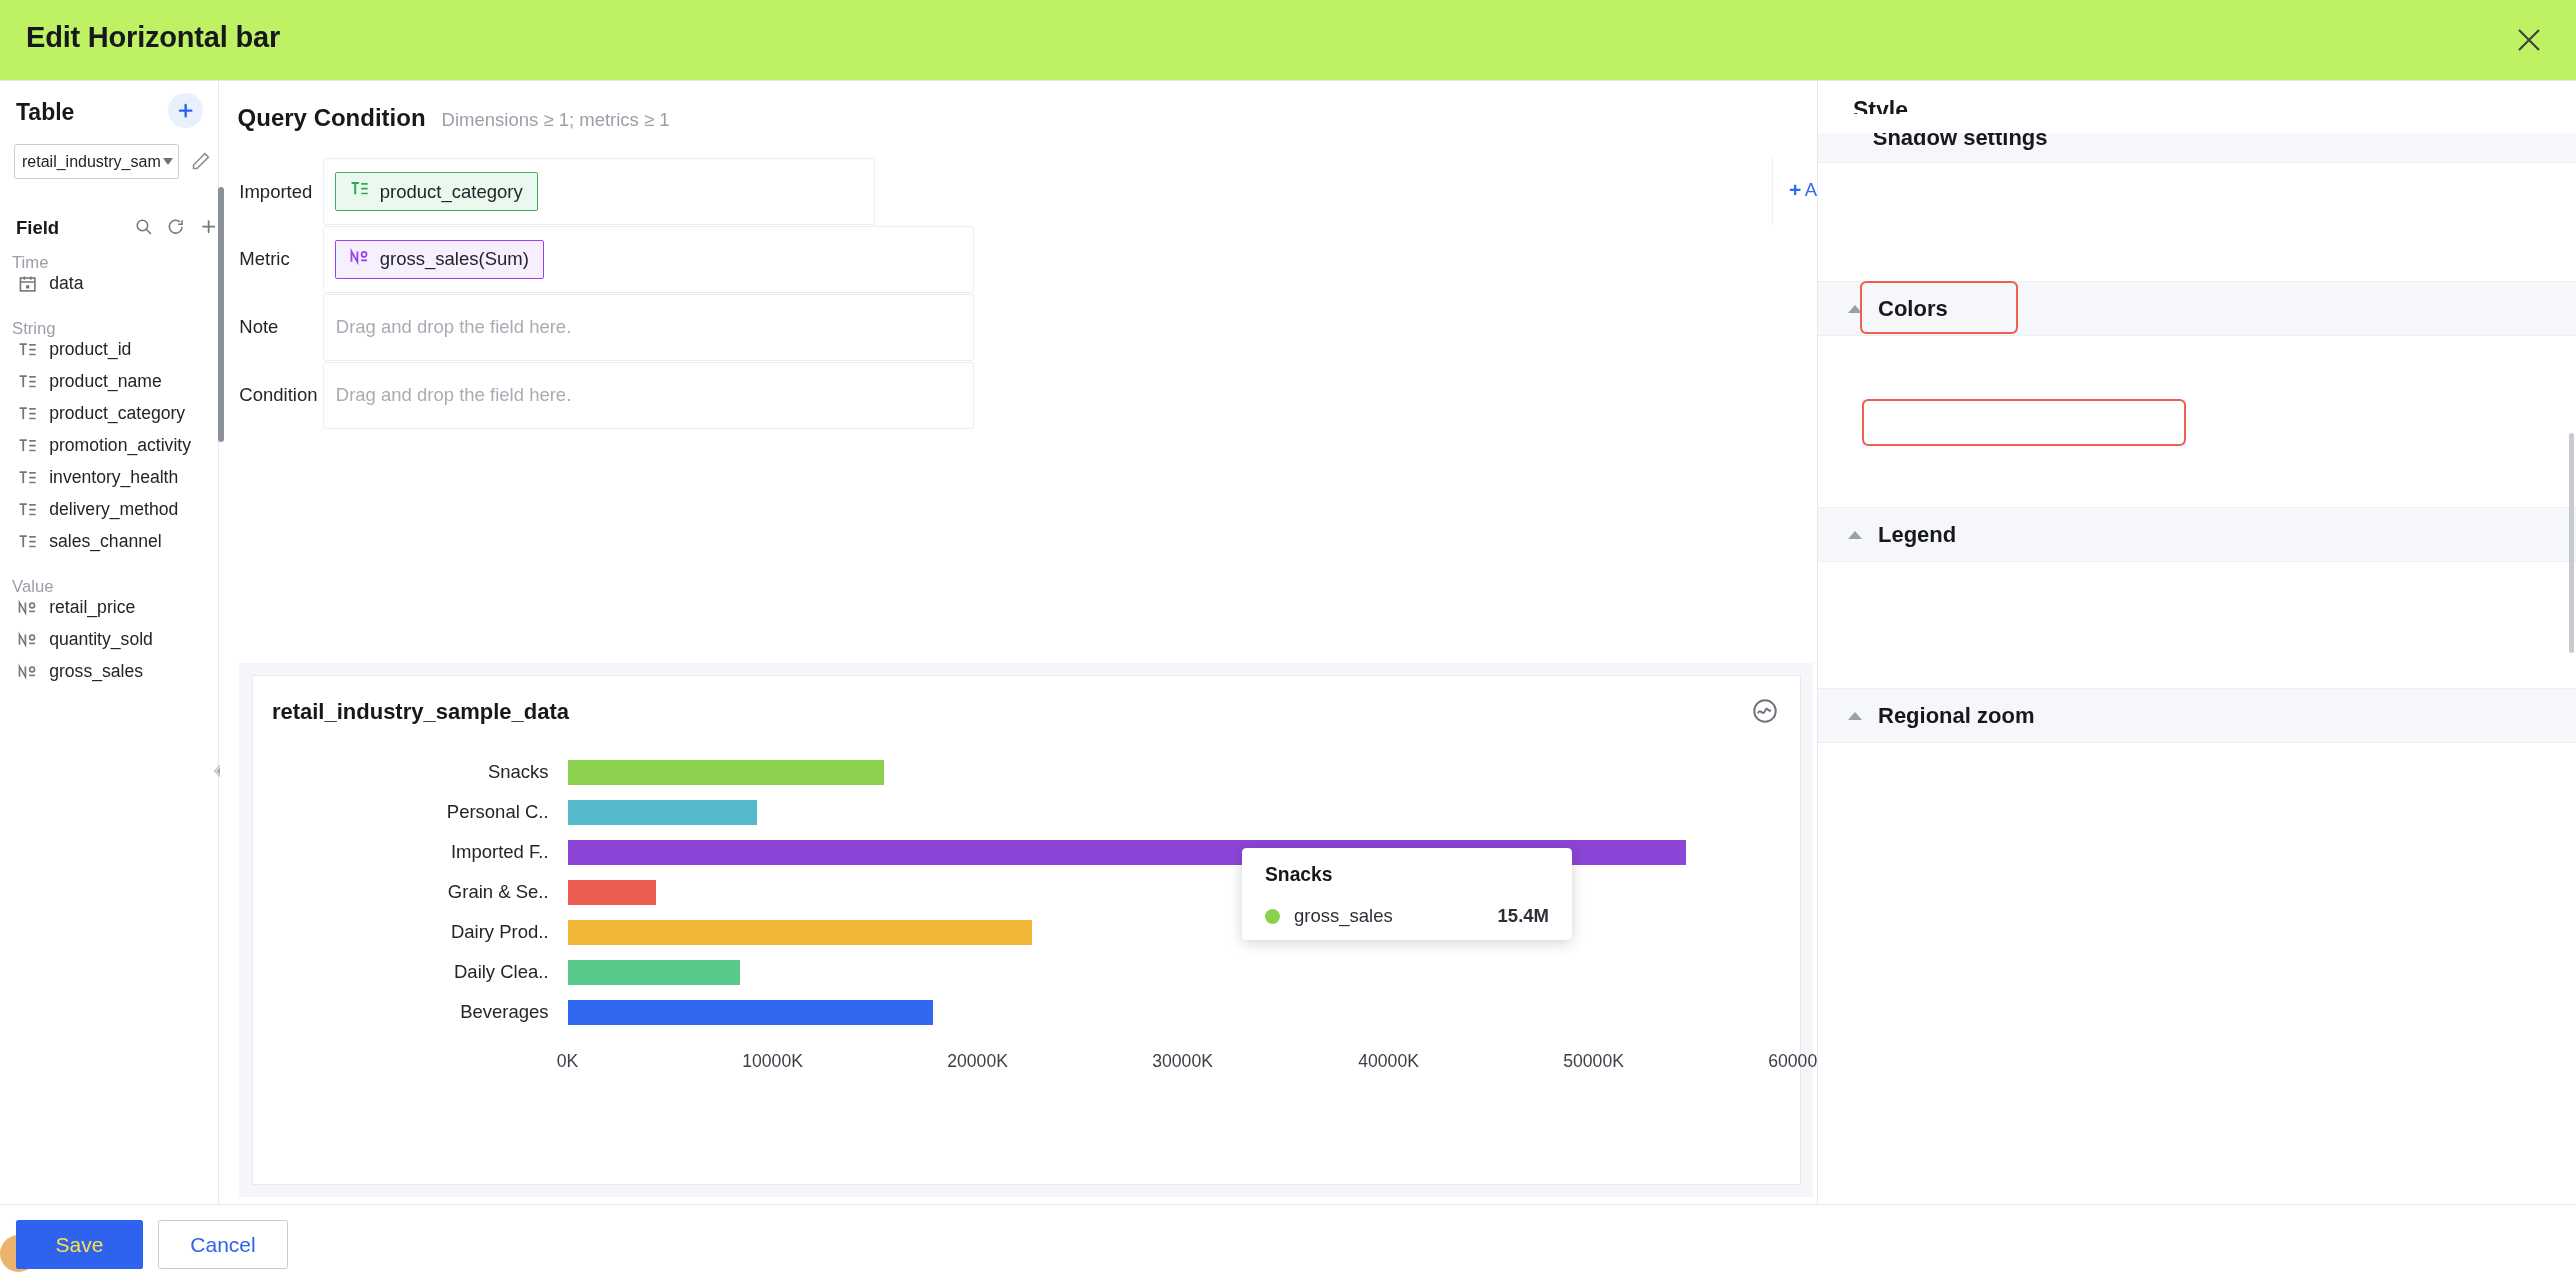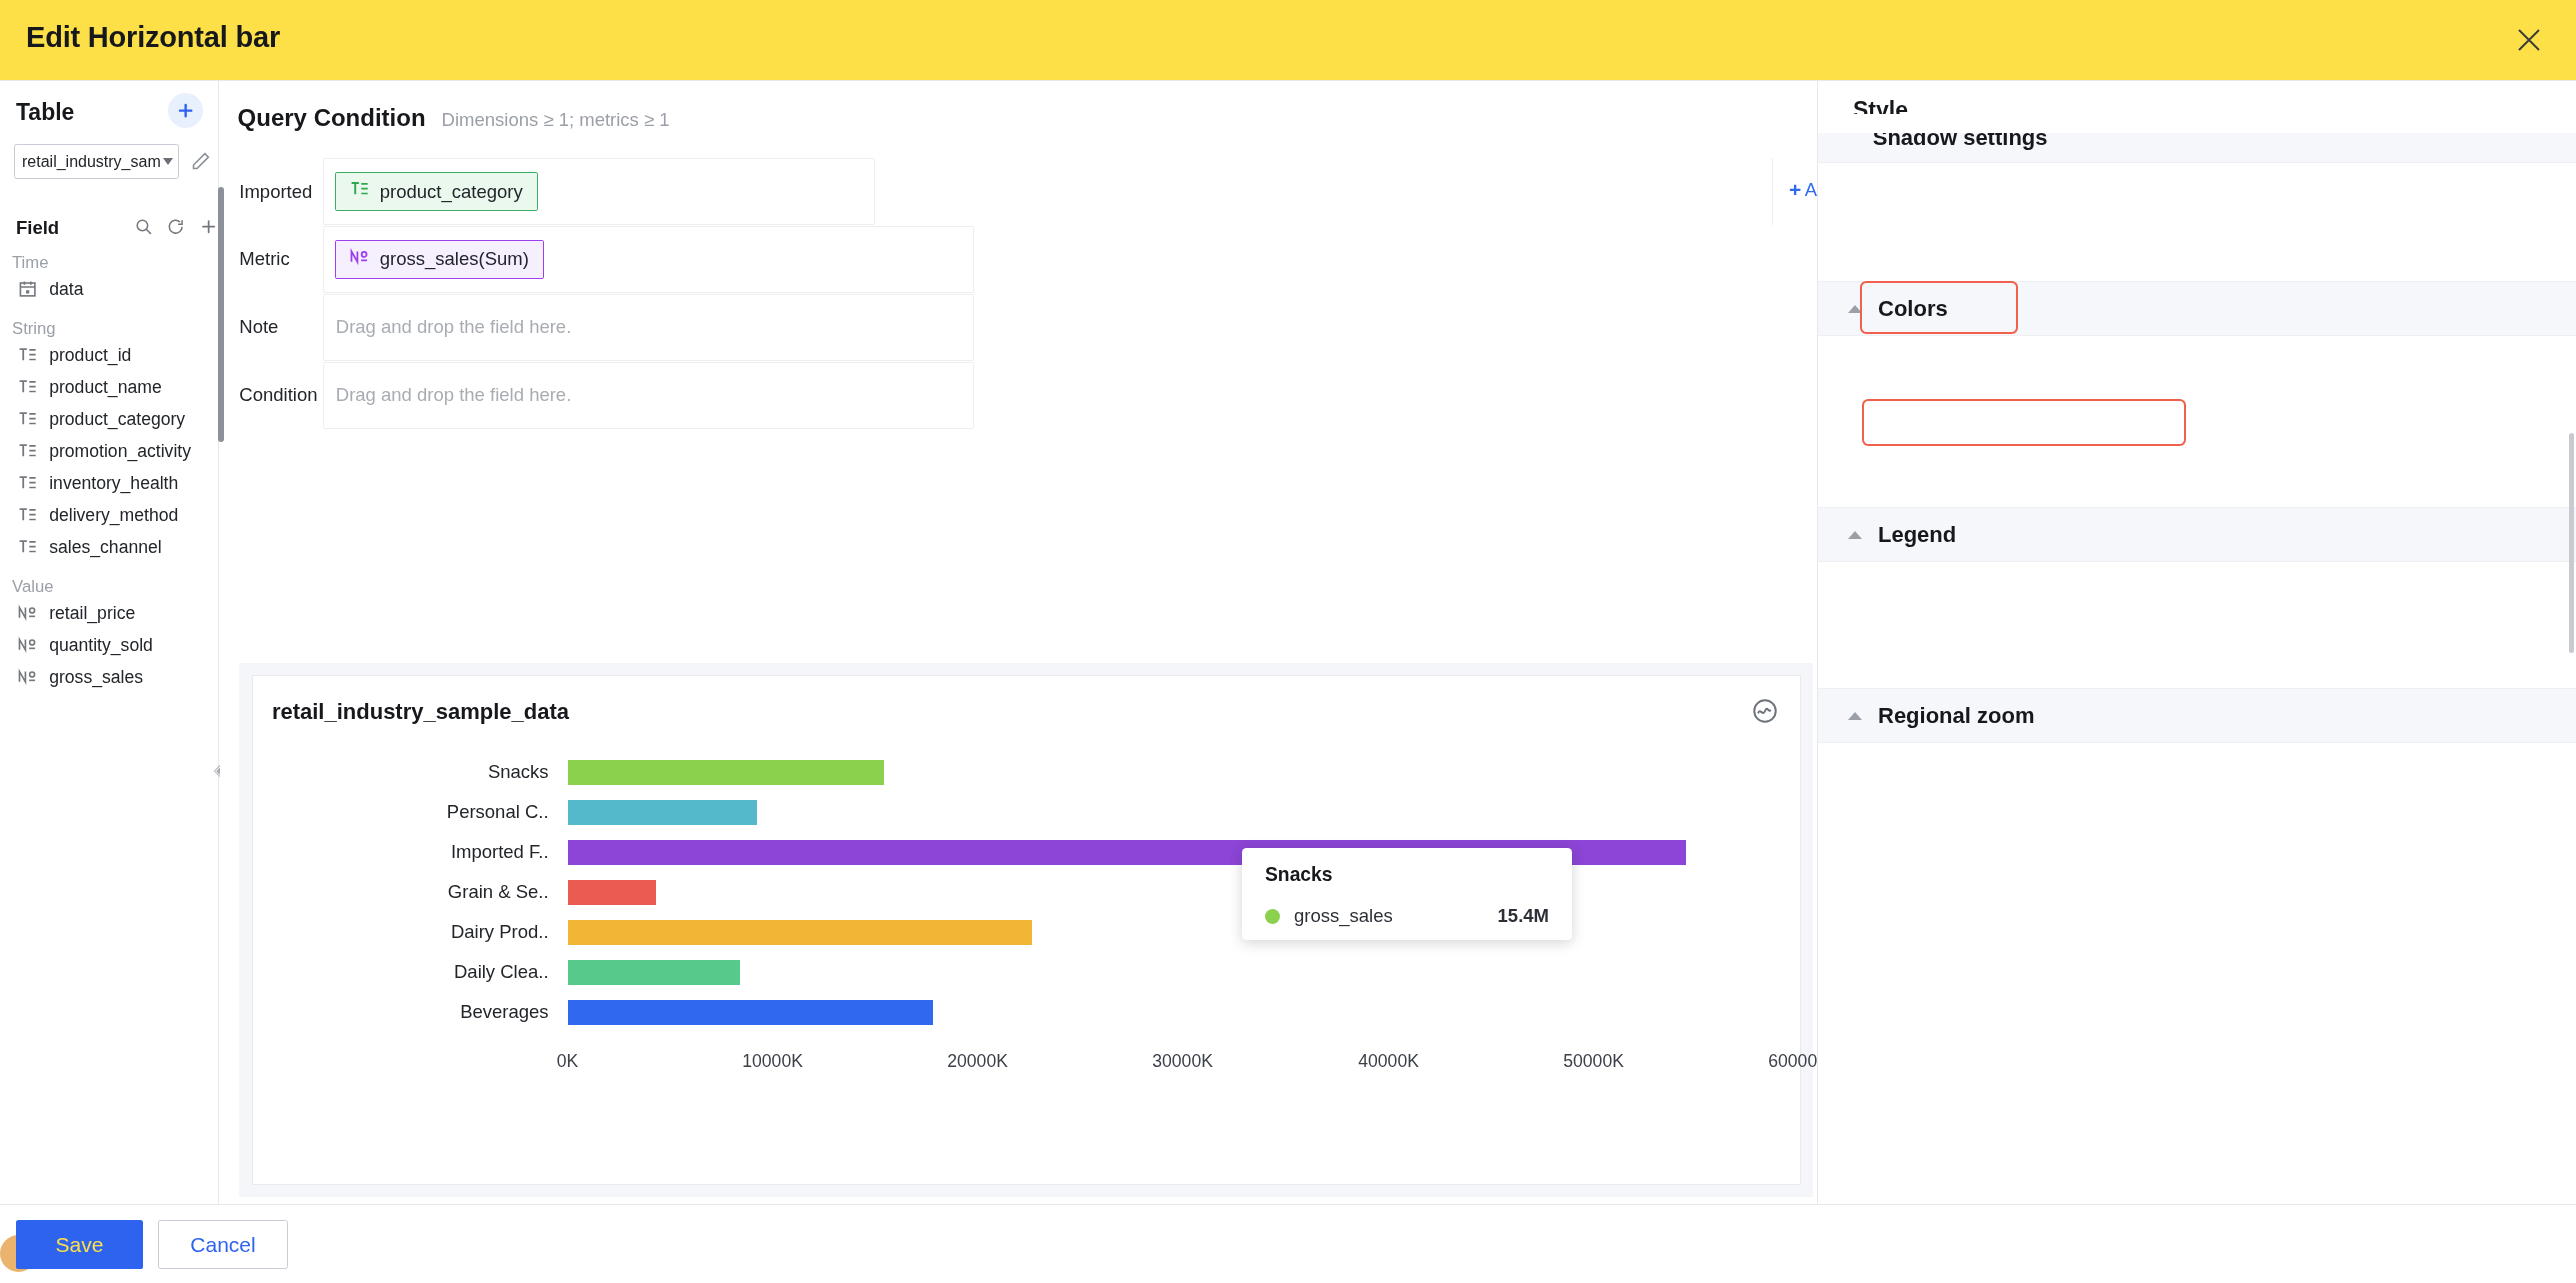--- a/index.html
+++ b/index.html
@@ -8,21 +8,21 @@
     font-family: "Liberation Sans", sans-serif;
     background: #ffffff;
     color: #1f1f1f;
     overflow: hidden;
   }
   .app { position: relative; width: 2576px; height: 1284px; background:#fff; }
 
   
   .titlebar {
     position:absolute; left:0; top:0; width:2576px; height:81px;
-    border-bottom:0.9px solid #e8e8ec; background:#fde047;
+    border-bottom:0.9px solid #e8e8ec; background:#bef264;
   }
   .titlebar .title {
     position:absolute; left:26px; top:21px;
     font-size:29px; font-weight:700; letter-spacing:-0.2px; color:#16181c;
   }
   .close-btn {
     position:absolute; right:26px; top:19.3px; width:42px; height:42px;
     display:flex; align-items:center; justify-content:center;
     cursor:pointer; color:#3c3c3c;
   }
@@ -56,21 +56,21 @@
   .pencil svg{width:21px;height:21px;}
 
   .field-head { position:absolute; left:16px; top:136px; font-size:18.5px; font-weight:700; color:#16181c;}
   .field-tools { position:absolute; left:134px; top:136px; display:flex; gap:13px; align-items:center;}
   .field-tools span { cursor:pointer; display:flex; }
   .field-tools svg { width:19.3px; height:19.3px; }
 
   .group-label { font-size:16.7px; color:#9ba0a8; padding-left:12px; }
   .field-list { position:absolute; left:0; top:172px; width:218px; }
   .field-item {
-    display:flex; align-items:center; height:32px; padding-left:17.6px; cursor:pointer; gap:10.6px;
+    display:flex; height:32px; padding-left:17.6px; cursor:pointer; gap:10.6px;
   }
   .field-item .fname { font-size:17.6px; color:#22252a; }
   .ficon { width:21px; height:21px; display:flex; align-items:center; justify-content:center; color:#74787e; }
   .ficon svg { width:19.3px; height:19.3px; }
   .spacer-sm { height:14px; }
 
   
   .drag-handle-left {
     position:absolute; left:213px; top:677px; width:13px; height:24.6px;
     display:flex; align-items:center; justify-content:center; cursor:col-resize;

